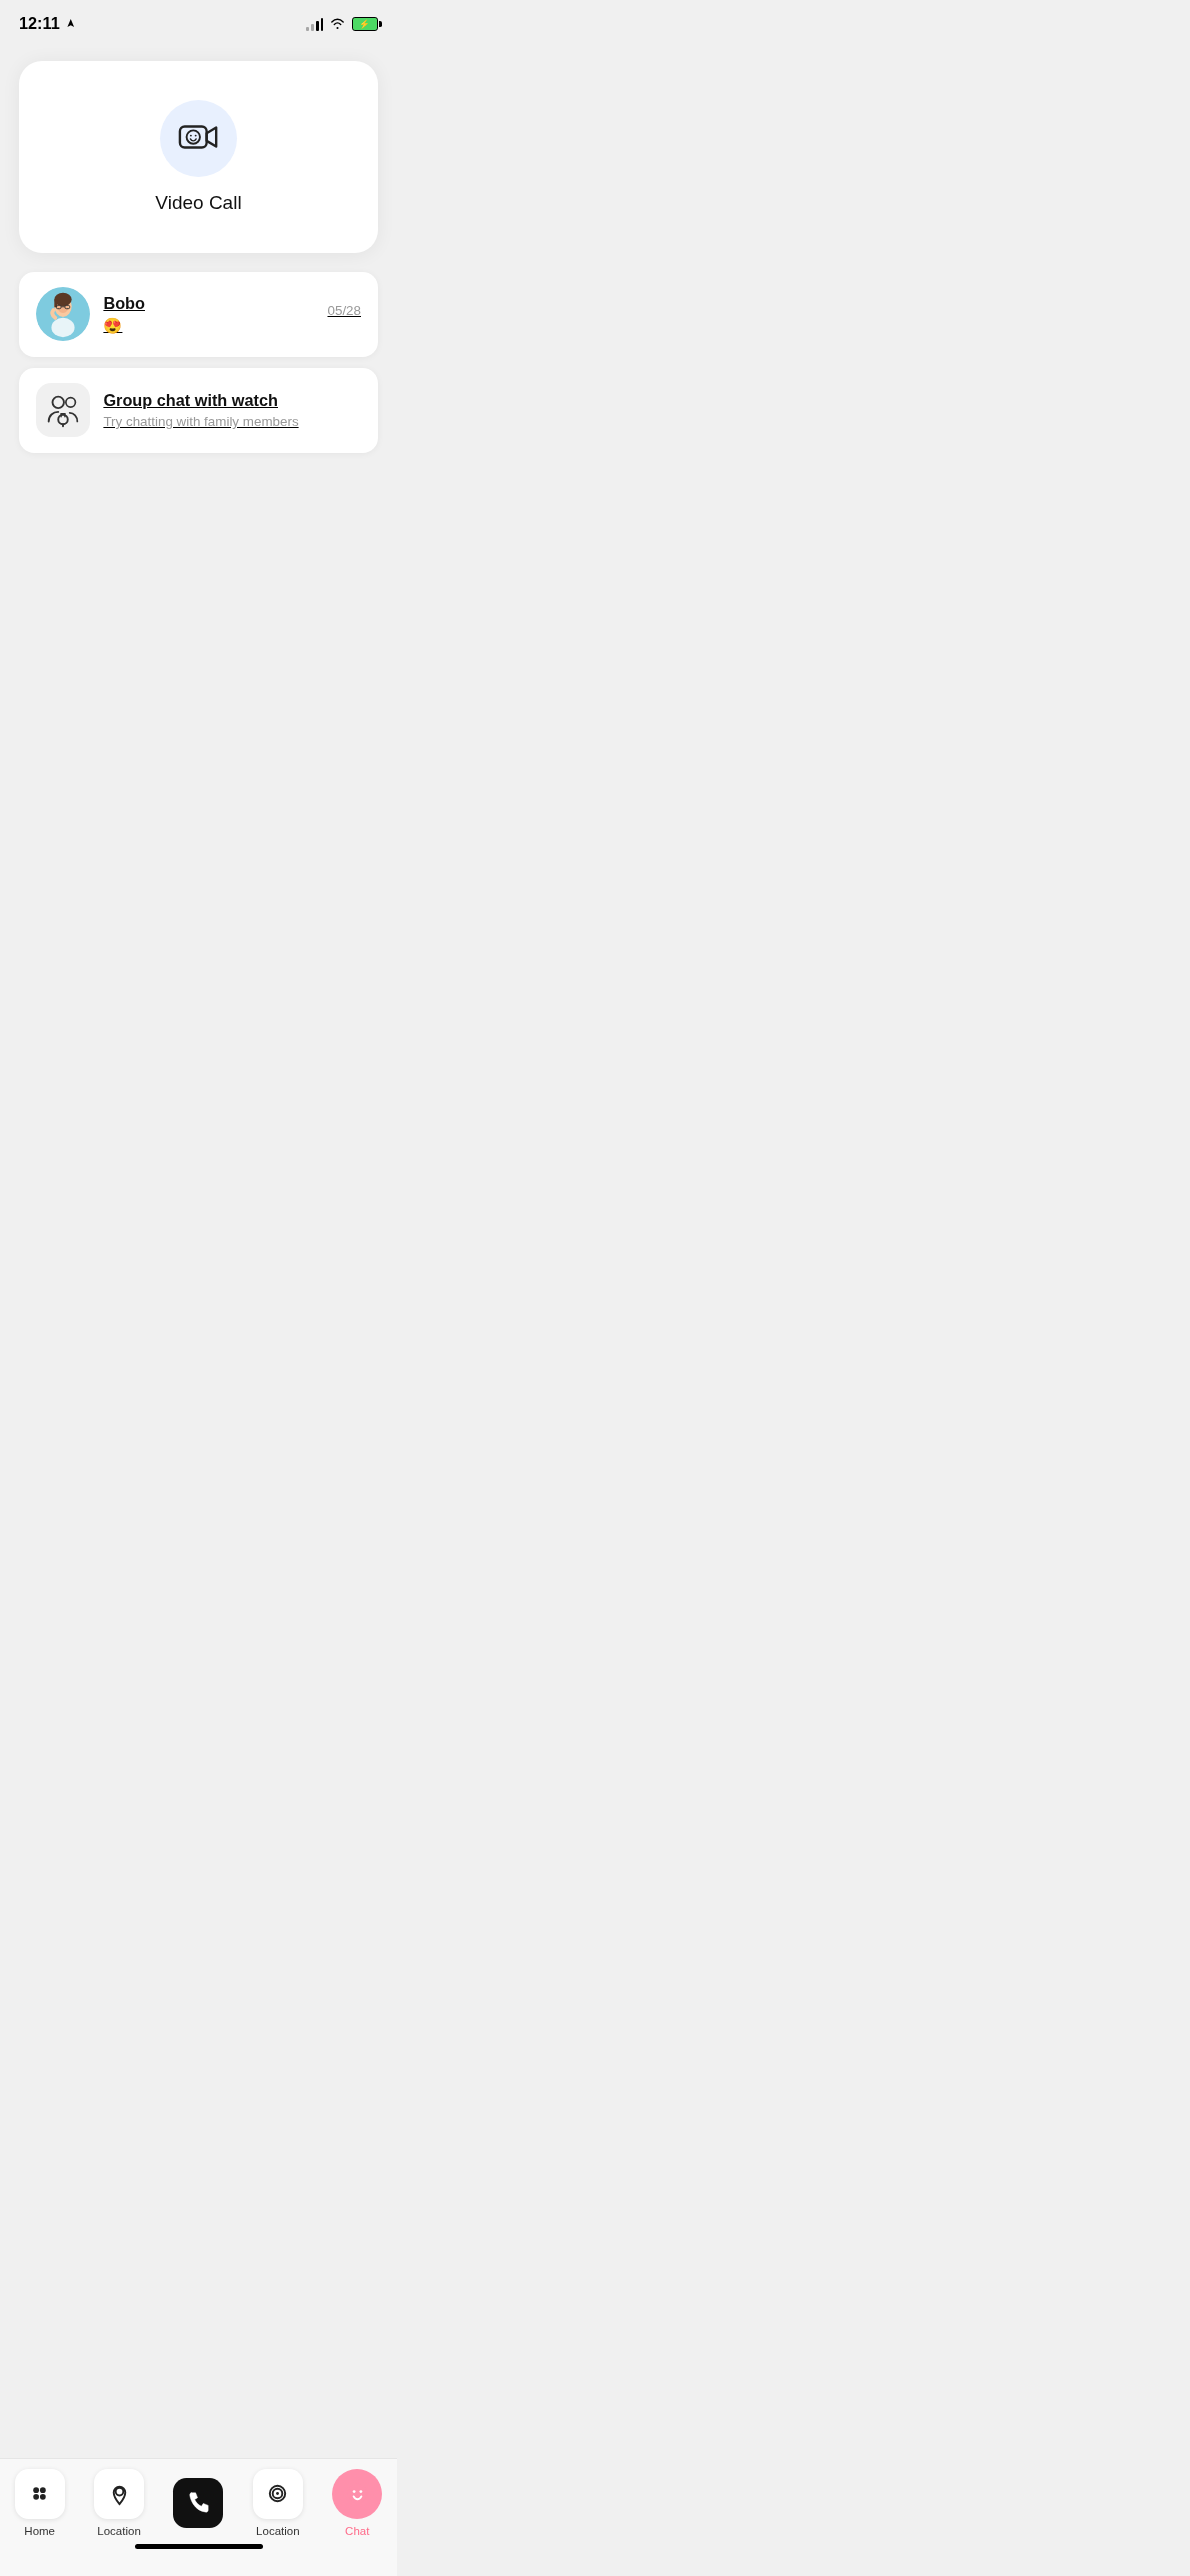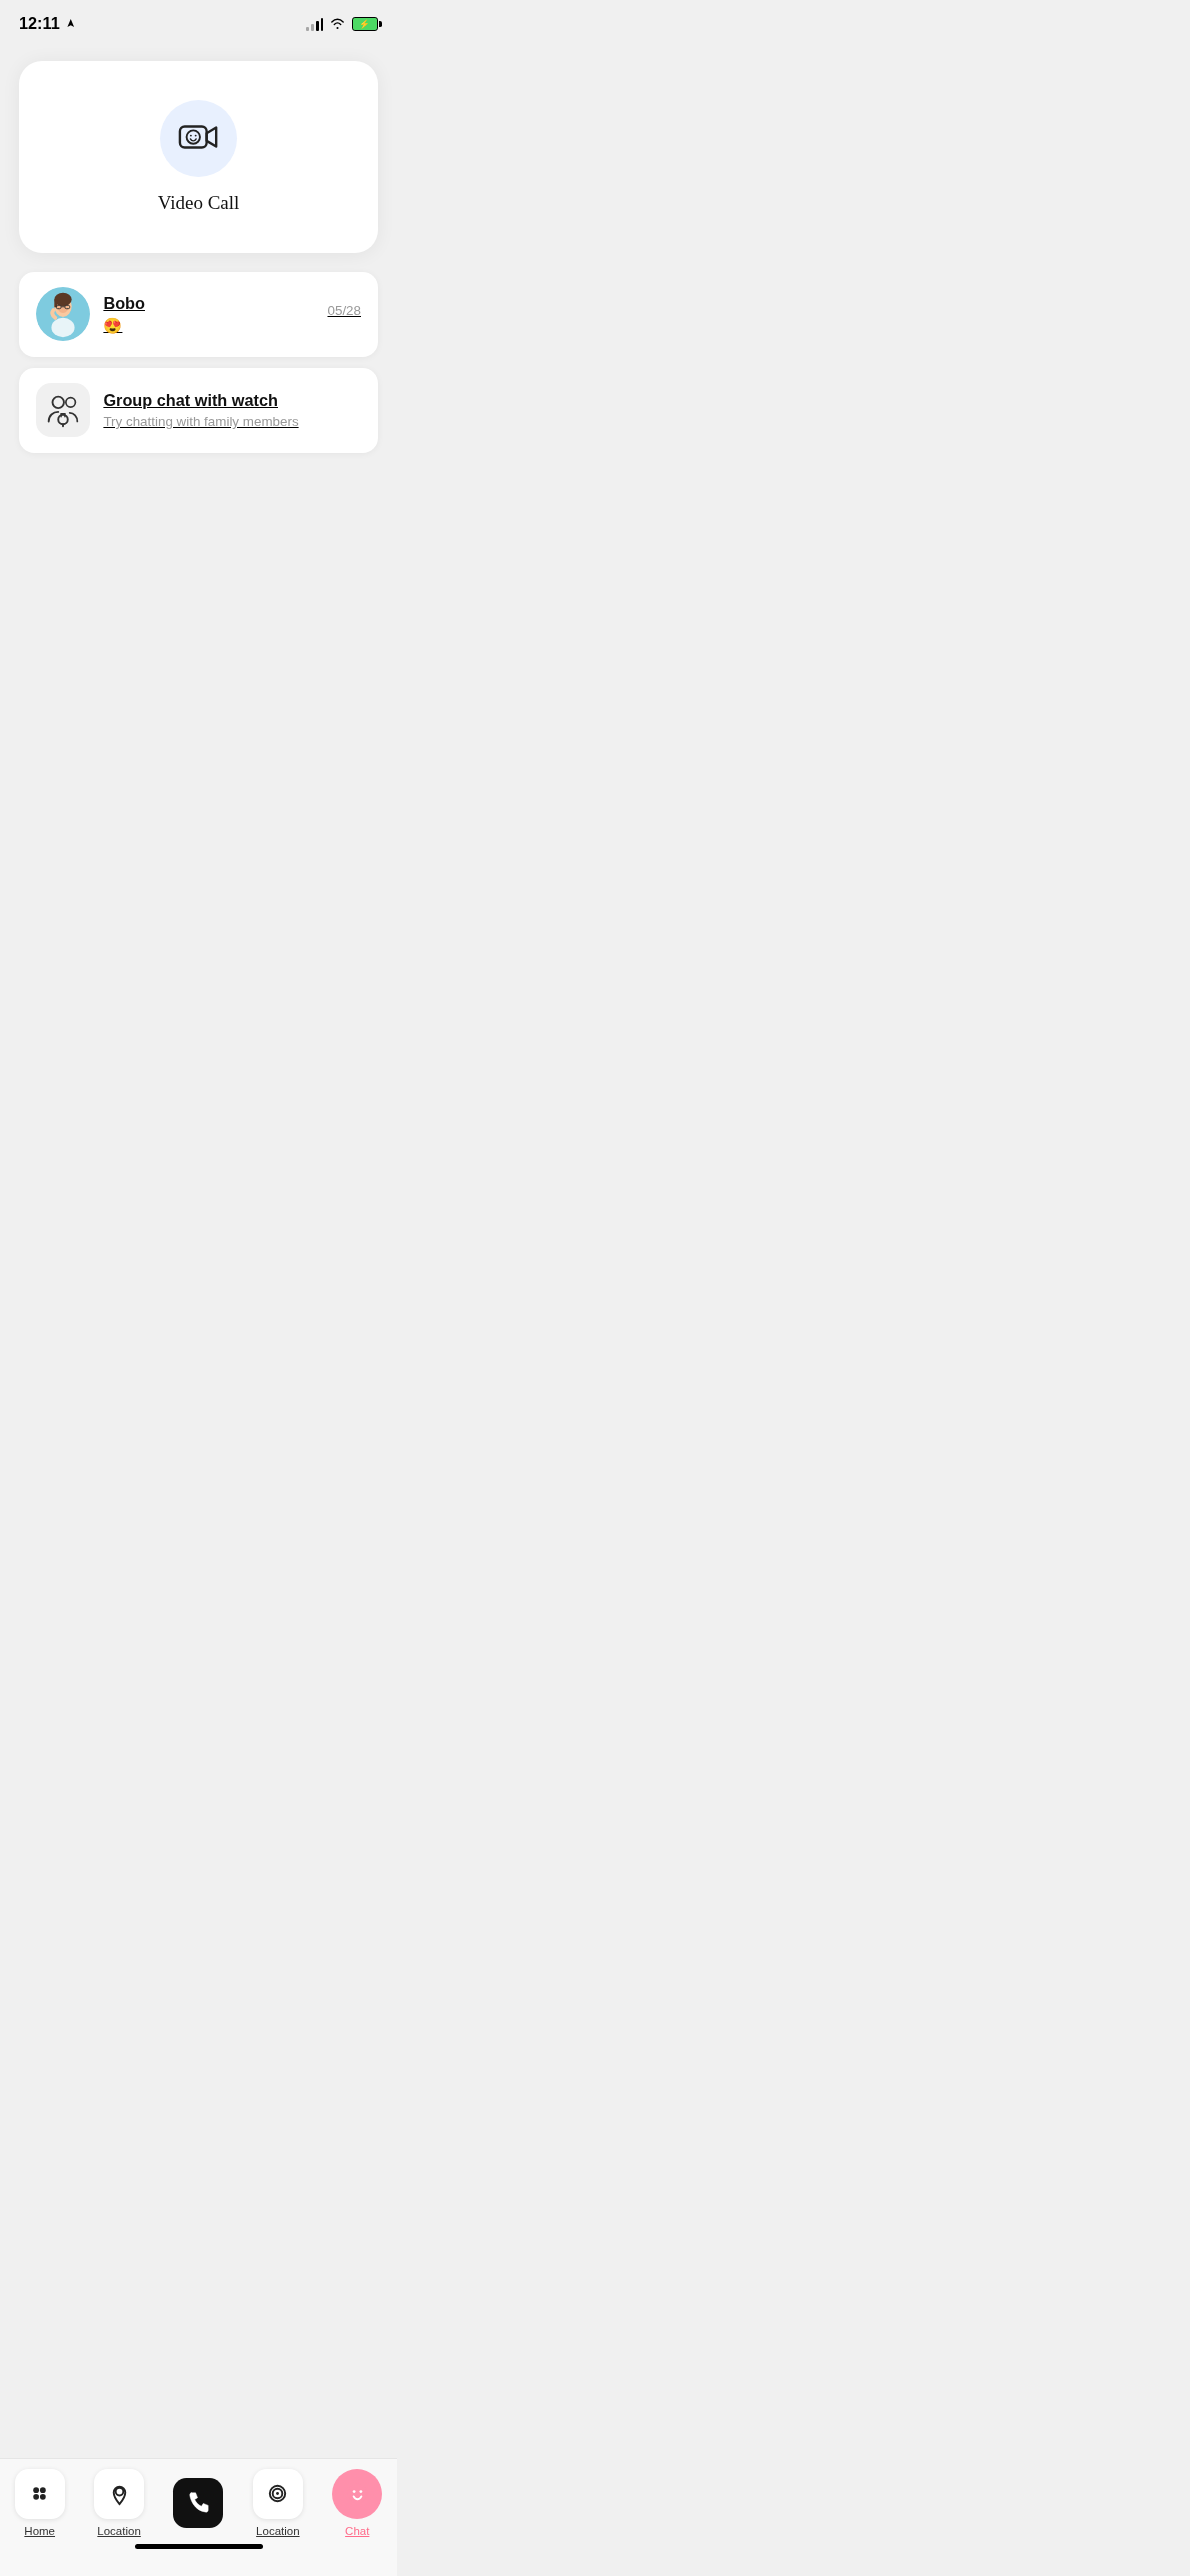--- a/index.html
+++ b/index.html
@@ -131,21 +131,20 @@
       display: flex;
       align-items: center;
       justify-content: center;
       margin-bottom: 15.3px;
     }
 
     .video-call-label {
       font-size: 19px;
       font-weight: 500;
       color: #111;
-      font-family: Liberation Serif, serif;
     }
 
     
     .chat-item {
       background: #fff;
       border-radius: 15.3px;
       padding: 15.3px 17px;
       display: flex;
       align-items: center;
       margin-bottom: 11.5px;
@@ -254,21 +253,20 @@
     }
 
     .nav-icon-wrap.pink-bg {
       background: #ff8fab;
       border-radius: 50%;
     }
 
     .nav-label {
       font-size: 11.5px;
       color: #333;
-      text-decoration: underline;
     }
 
     .nav-label.active-pink {
       color: #ff6b8a;
       font-weight: 500;
     }
 
     .home-indicator {
       width: 128px;
       height: 4.8px;

